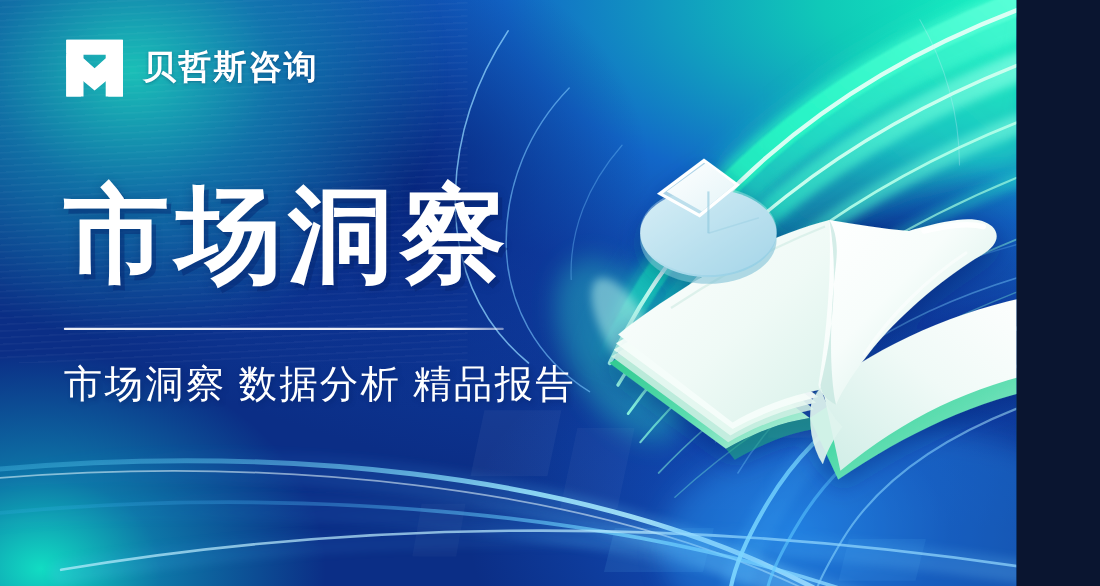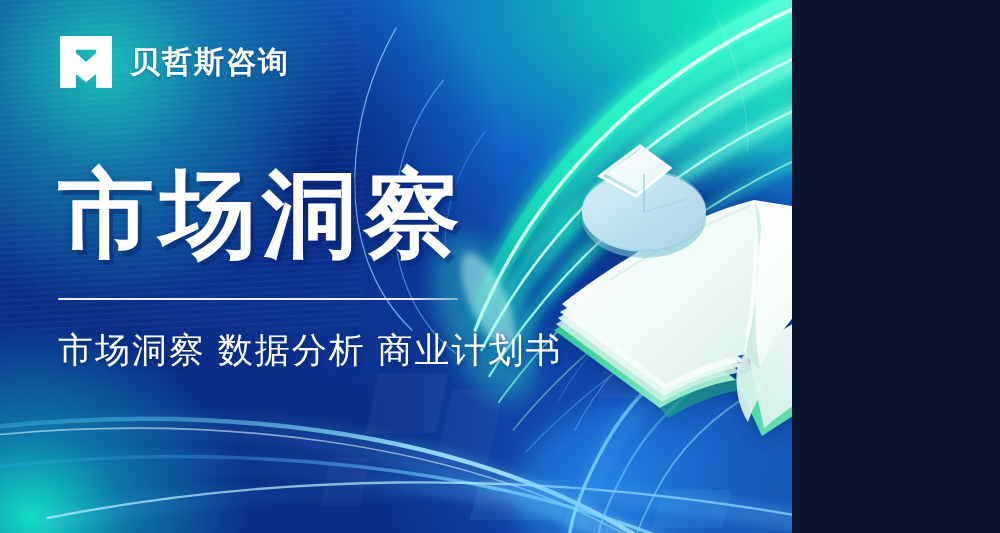--- a/index.html
+++ b/index.html
@@ -1,23 +1,23 @@
 <!DOCTYPE html>
 <html lang="zh"><head>
 <meta charset="utf-8">
 <title>Market Monitor Banner</title>
 <style>
   html,body{margin:0;padding:0;background:#0a1530;}
   *{box-sizing:border-box;}
 
   .banner{
     position:relative;
-    width:792px;height:533px;
+    width:924px;height:533px;
     overflow:hidden;
-    font-family:Liberation Sans, sans-serif;
+    font-family:Liberation Serif, serif;
     background:#0c4a6e;
     isolation:isolate;
   }
 
   
   .bg-base{
     position:absolute;inset:0;
     background:
       radial-gradient(120% 90% at 100% 0%,  #13F0C0 0%, #10C9B8 16%, #1267C8 42%, #0F3FA4 62%, #0B2E86 100%),
       linear-gradient(150deg,#0F6FB8 0%, #1149B0 35%, #0E3694 70%, #0B2C86 100%);
@@ -353,16 +353,16 @@
 
       <div class="logo-text">
         <div class="logo-cn">贝哲斯咨询</div>
       </div>
     </div>
 
     <div class="headline">市场洞察</div>
 
     <div class="rule"></div>
 
-    <div class="subline">市场洞察  数据分析  商业计划书</div>
+    <div class="subline">市场洞察  数据分析  精品报告</div>
   </div>
 
 </div>
 
 </body></html>

